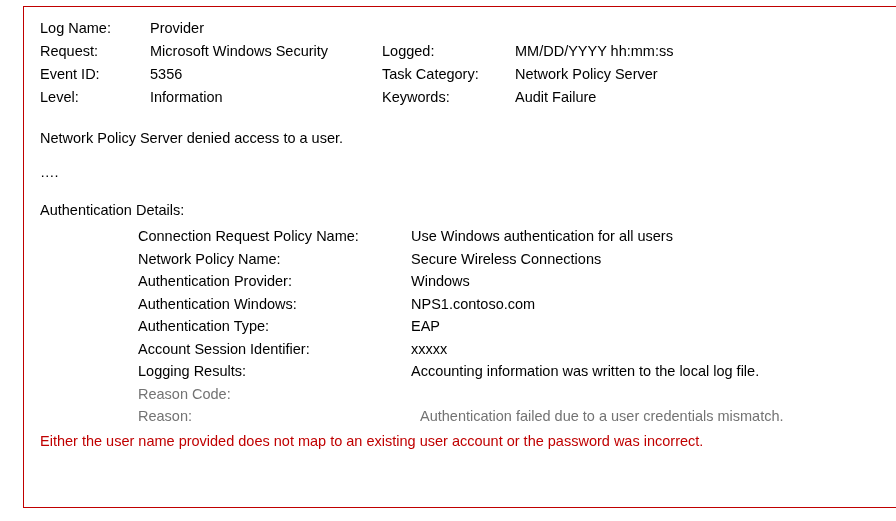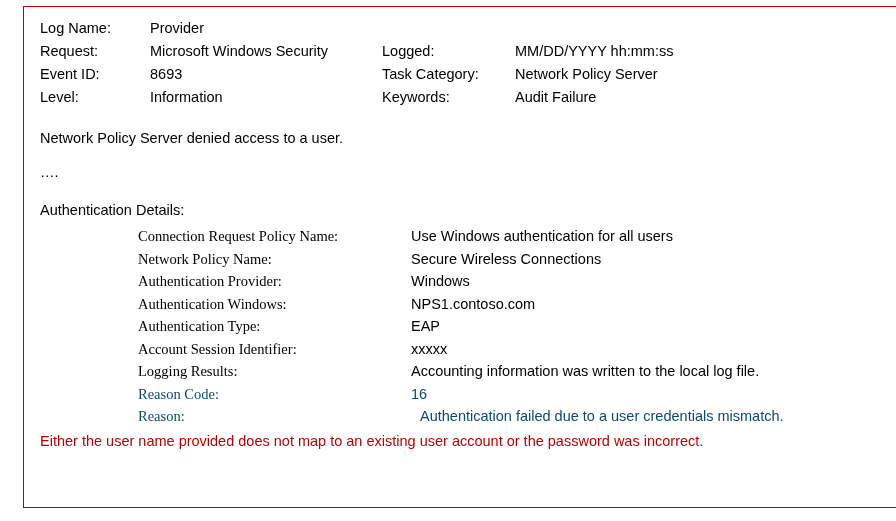--- a/index.html
+++ b/index.html
@@ -68,27 +68,26 @@
   }
   .det-row {
     display: flex;
     align-items: baseline;
     height: 22.5px;
     padding-left: 98px;
   }
   .det-label {
     width: 273px;
     flex: 0 0 273px;
-    font-family: Liberation Serif, serif;
   }
   .det-value {
     flex: 1 1 auto;
   }
   .red {
-    color: #0c4a6e;
+    color: #737373;
   }
   .det-row.reason-row .det-value {
     padding-left: 9px;
   }
   .footer-note {
     margin-top: 2px;
     color: #c00000;
     height: 20px;
   }
 </style>
@@ -106,21 +105,21 @@
         <span class="hdr-value2"></span>
       </div>
       <div class="hdr-row">
         <span class="hdr-label">Request:</span>
         <span class="hdr-value">Microsoft Windows Security</span>
         <span class="hdr-label2">Logged:</span>
         <span class="hdr-value2">MM/DD/YYYY hh:mm:ss</span>
       </div>
       <div class="hdr-row">
         <span class="hdr-label">Event ID:</span>
-        <span class="hdr-value">8693</span>
+        <span class="hdr-value">5356</span>
         <span class="hdr-label2">Task Category:</span>
         <span class="hdr-value2">Network Policy Server</span>
       </div>
       <div class="hdr-row">
         <span class="hdr-label">Level:</span>
         <span class="hdr-value">Information</span>
         <span class="hdr-label2">Keywords:</span>
         <span class="hdr-value2">Audit Failure</span>
       </div>
     </div>
@@ -153,21 +152,20 @@
       <div class="det-row">
         <span class="det-label">Account Session Identifier:</span>
         <span class="det-value">xxxxx</span>
       </div>
       <div class="det-row">
         <span class="det-label">Logging Results:</span>
         <span class="det-value">Accounting information was written to the local log file.</span>
       </div>
       <div class="det-row">
         <span class="det-label red">Reason Code:</span>
-        <span class="det-value red">16</span>
       </div>
       <div class="det-row reason-row">
         <span class="det-label red">Reason:</span>
         <span class="det-value red">Authentication failed due to a user credentials mismatch.</span>
       </div>
     </div>
 
     <div class="footer-note">Either the user name provided does not map to an existing user account or the password was incorrect.</div>
 
   </div>

